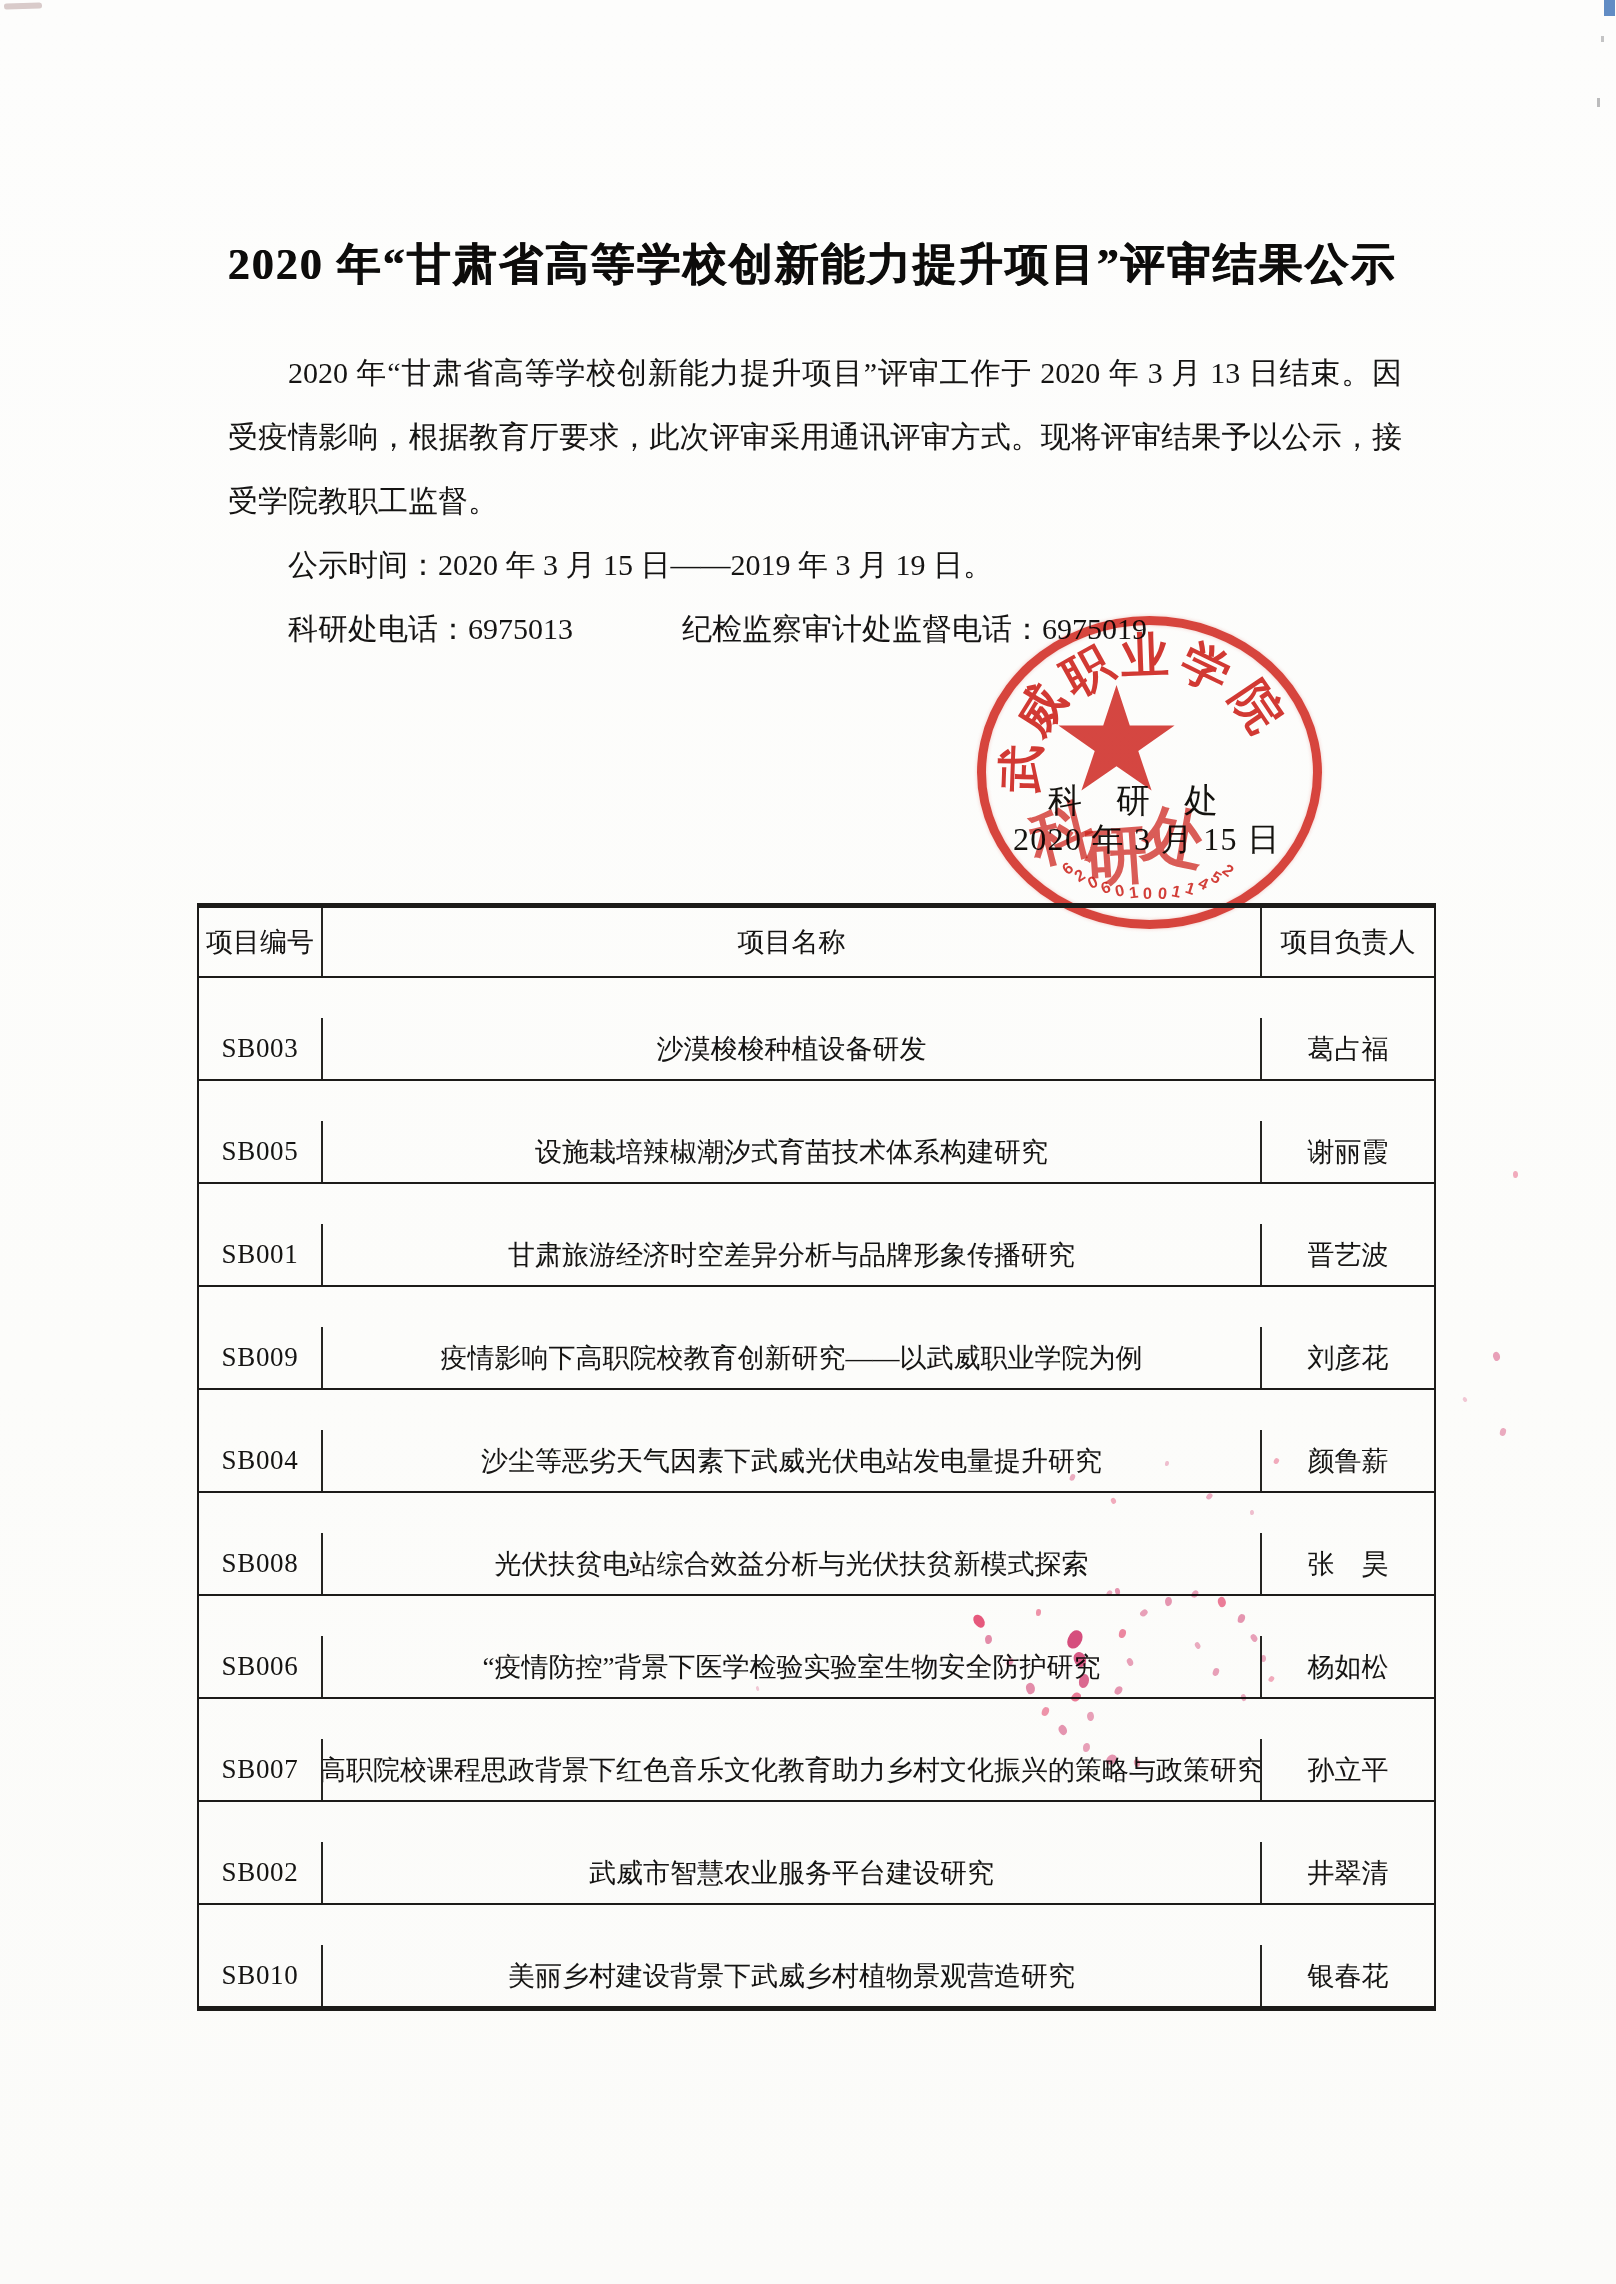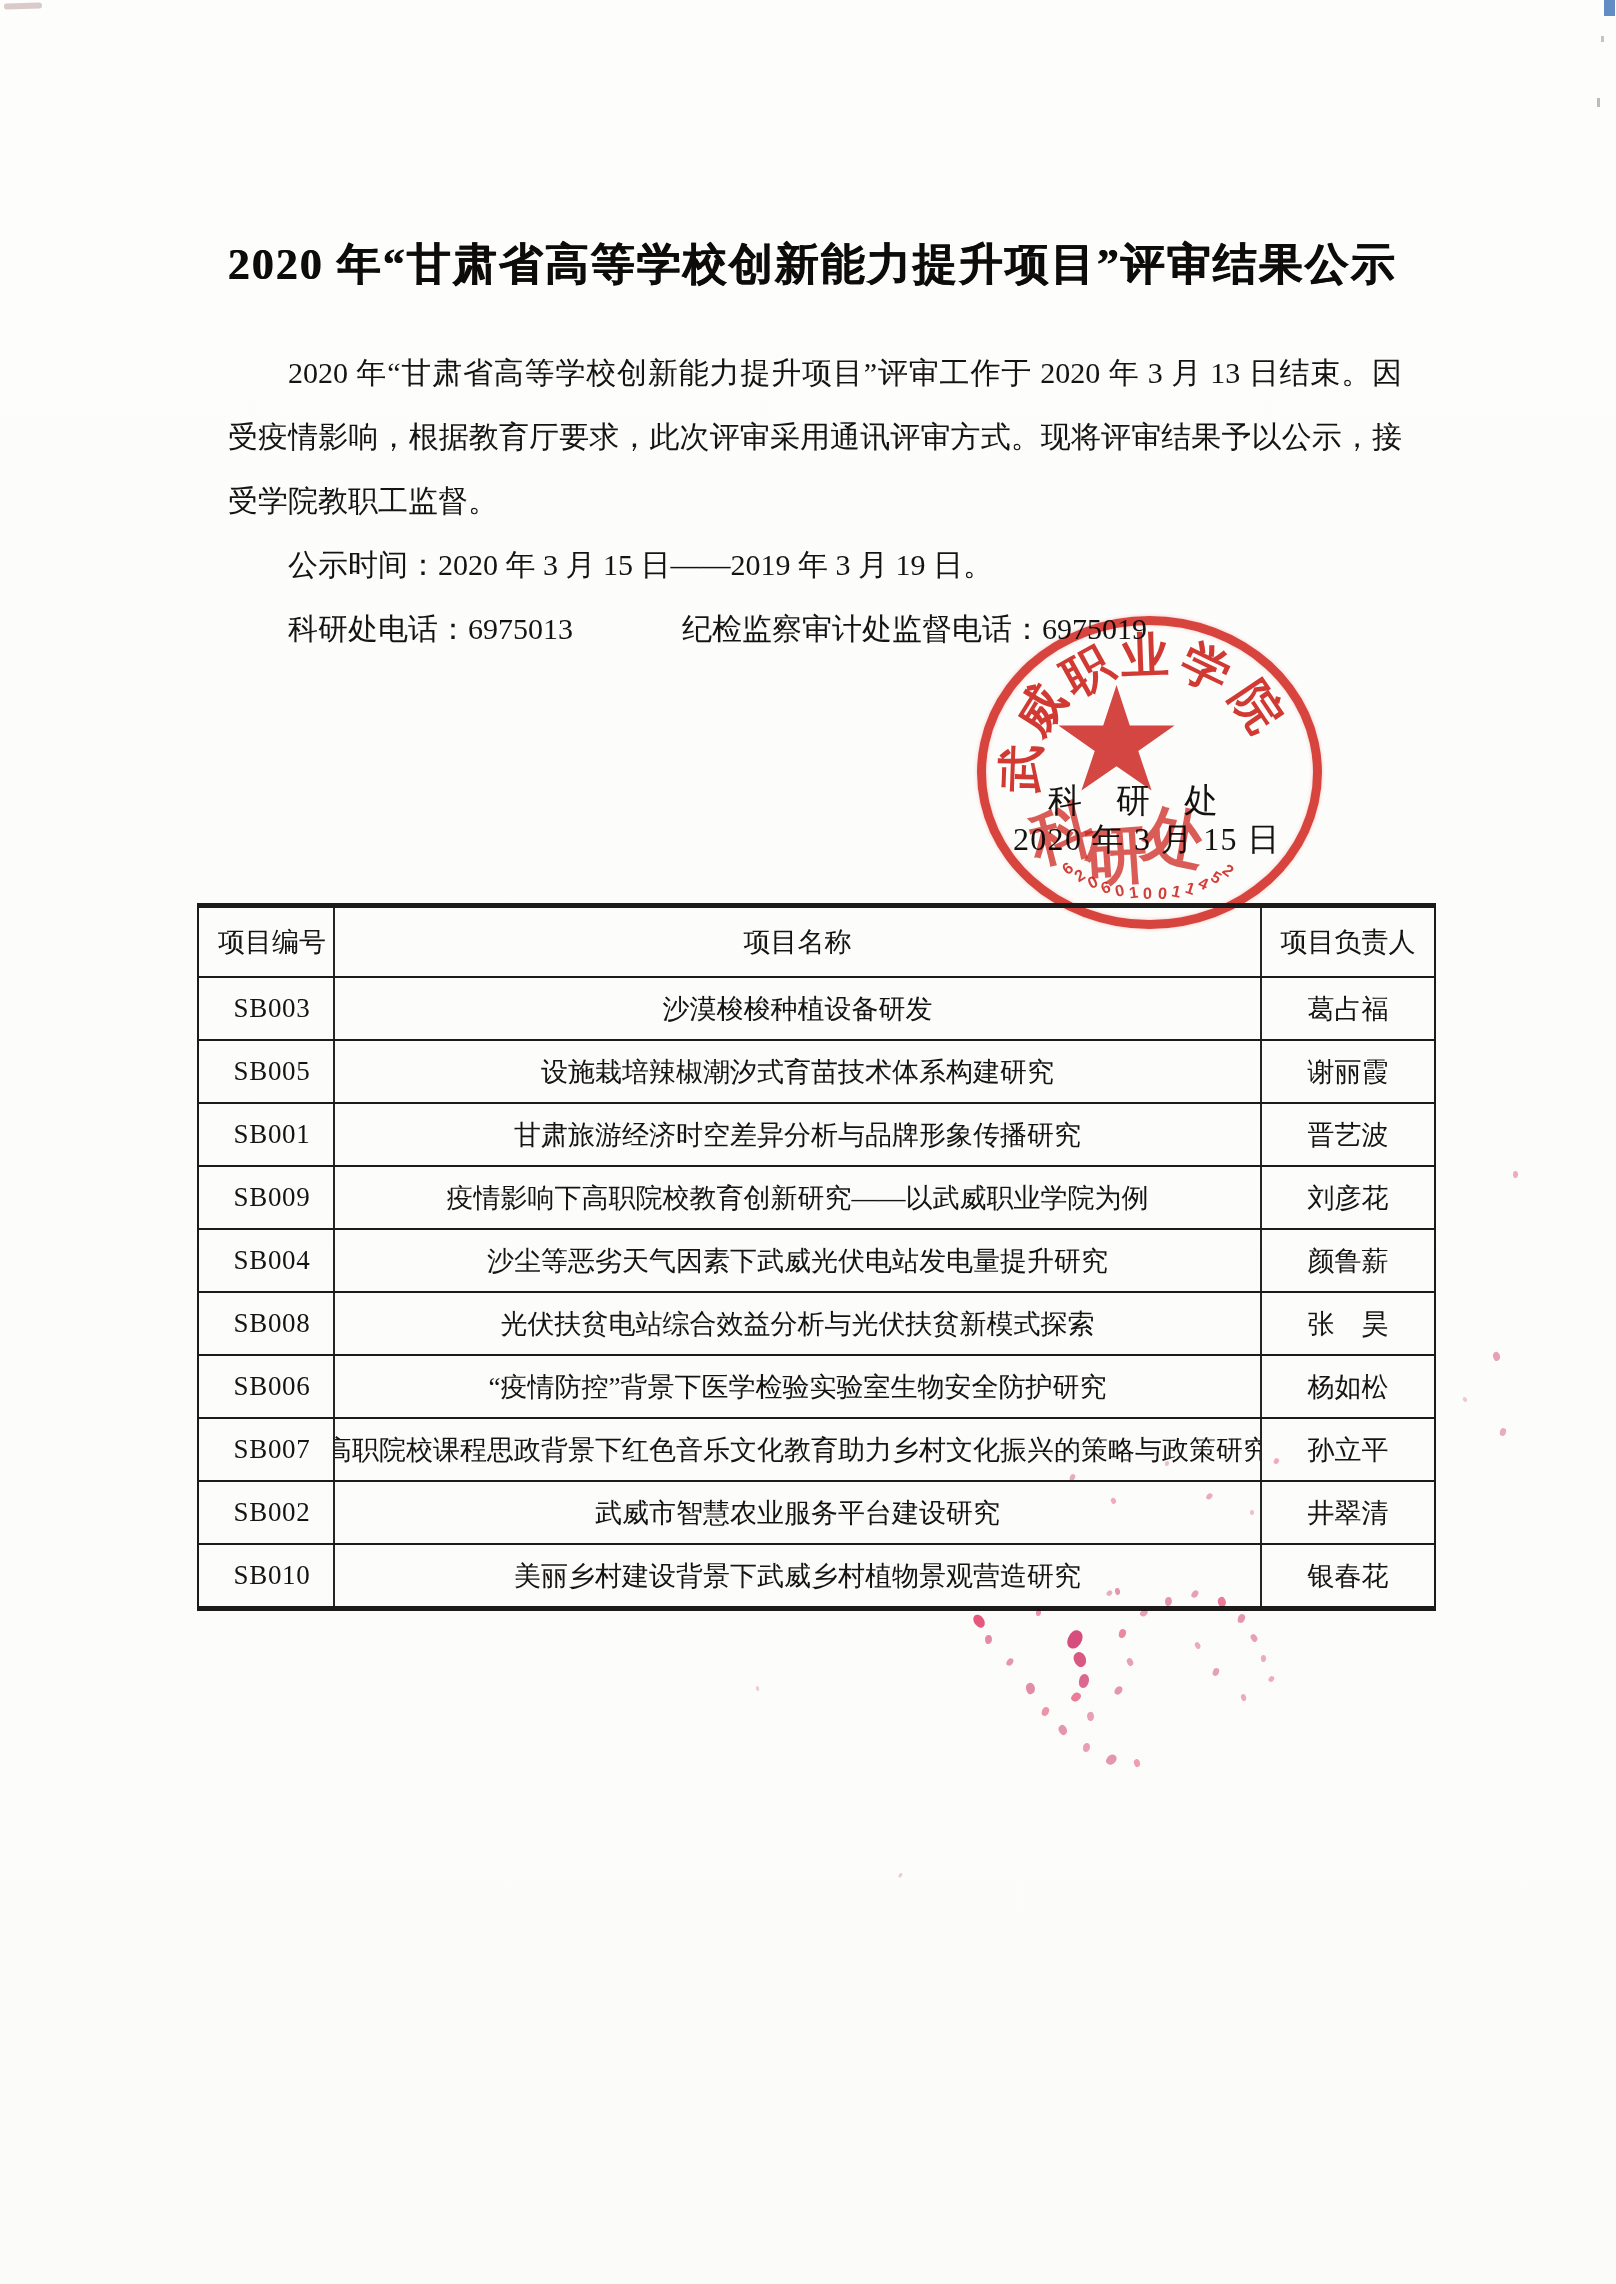--- a/index.html
+++ b/index.html
@@ -81,24 +81,24 @@
   }
 
   
   .rtable{
     position:absolute;left:197px;top:903px;width:1239px;
     border:2px solid #1c1b19;
     border-top-width:5.2px;border-bottom-width:5.2px;
     background:transparent;
     box-sizing:border-box;
   }
-  .trow{display:flex;align-items:center;border-bottom:2.6px solid #1c1b19;padding-left:12px;}
+  .trow{display:flex;align-items:center;border-bottom:2.6px solid #1c1b19;}
   .trow:last-of-type{border-bottom:none;}
   .trow.thead{height:68px;}
-  .trow.tdata{height:61px;}
+  .trow.tdata{height:61px;margin-top:40px;}
   .cell{
     display:flex;align-items:center;justify-content:center;
     height:100%;box-sizing:border-box;
     font-size:27px;white-space:nowrap;overflow:hidden;
   }
   .c1{width:124px;border-right:2px solid #262522;}
   .c2{flex:1;border-right:2px solid #262522;padding:0 5.2px;}
   .c3{width:172px;}
   .code{font-family:"Liberation Serif","DejaVu Serif",serif;font-size:27px;letter-spacing:0.7px;}
 

